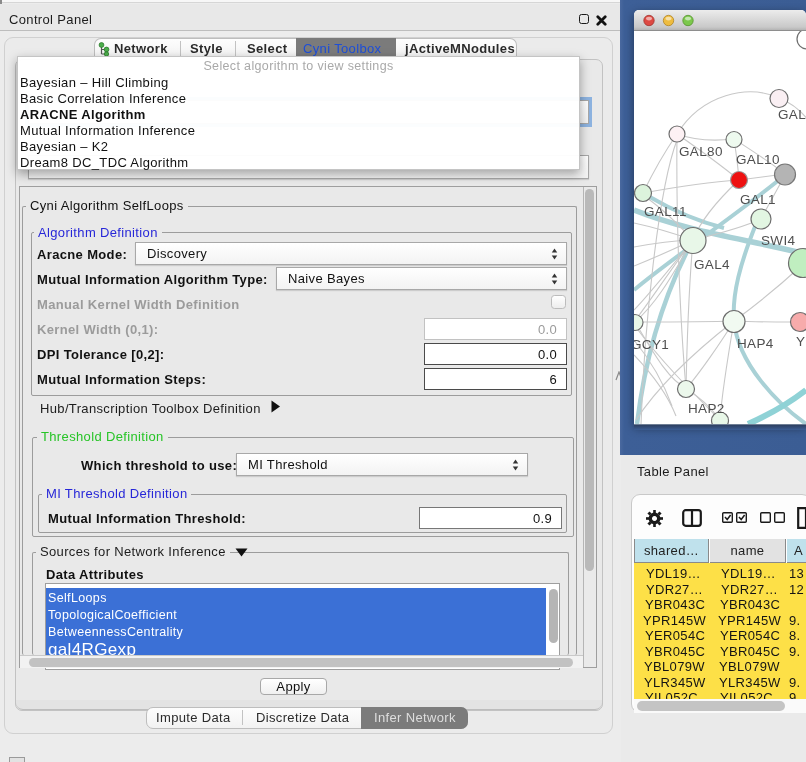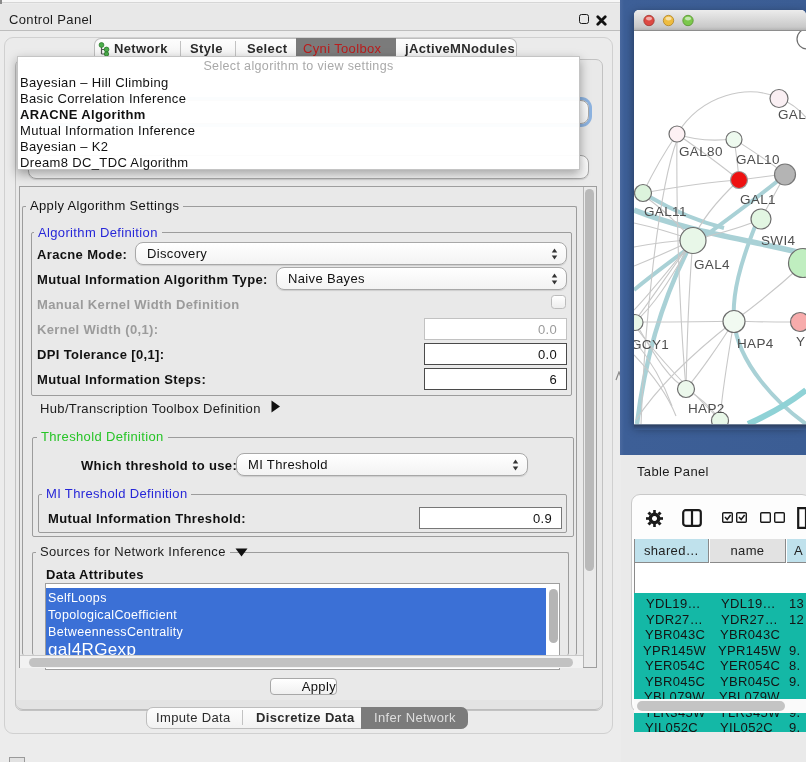--- a/index.html
+++ b/index.html
@@ -1,19 +1,19 @@
 <!DOCTYPE html>
 <html><head><meta charset="utf-8"><style>
 *{margin:0;padding:0;box-sizing:border-box}
 html,body{width:806px;height:762px}
 body{position:relative;font-family:"Liberation Sans",sans-serif;background:#ececec;overflow:hidden;font-size:13px;color:#111;letter-spacing:0.35px}
 .abs{position:absolute}
 .bold{font-weight:bold}
 .gray{color:#9b9b9b}
-.combo{position:absolute;background:linear-gradient(#ffffff,#f3f3f3);border:1px solid #a8a8a8;border-radius:8px;box-shadow:inset 0 1px 0 #fff, 0 1px 1px rgba(0,0,0,0.12)}
+.combo{position:absolute;background:linear-gradient(#ffffff,#f3f3f3);border:1px solid #a8a8a8;border-radius:0;box-shadow:inset 0 1px 0 #fff, 0 1px 1px rgba(0,0,0,0.12)}
 .combo .ctext{position:absolute;left:11px;top:0;bottom:0;display:flex;align-items:center}
 .stepper{position:absolute;right:8px;top:50%;transform:translateY(-50%);width:7px;height:12px}
 .field{position:absolute;background:#fff;text-align:left}
 .field span{position:absolute;right:9px;top:0;bottom:0;display:flex;align-items:center}
 .gbox{position:absolute;border:1px solid #9c9c9c;border-radius:2px}
 .gtitle{position:absolute;background:#e9e9e9;padding:0 4px;line-height:14px}
 </style></head><body>
 
 <div class="abs" style="left:0;top:0;width:806px;height:3px;background:#f7f7f7;border-bottom:1px solid #d6d6d6"></div>
 <div class="abs" style="left:0;top:0;width:2px;height:10px;background:#8a8a8a"></div>
@@ -34,36 +34,36 @@
  <circle cx="3.5" cy="3" r="2.4" fill="#4cae4c" stroke="#2a7a2a" stroke-width="0.8"></circle>
  <circle cx="8.5" cy="7.5" r="2.4" fill="#4cae4c" stroke="#2a7a2a" stroke-width="0.8"></circle>
  <circle cx="8.5" cy="12" r="2.2" fill="#4cae4c" stroke="#2a7a2a" stroke-width="0.8"></circle>
 </svg>
 <div class="abs bold" style="left:114px;top:41px;height:16px;line-height:16px;color:#2b2b2b">Network</div>
 <div class="abs" style="left:180px;top:41px;width:1px;height:15px;background:#c2c2c2"></div>
 <div class="abs bold" style="left:190px;top:41px;height:16px;line-height:16px;color:#2b2b2b">Style</div>
 <div class="abs" style="left:235px;top:41px;width:1px;height:15px;background:#c2c2c2"></div>
 <div class="abs bold" style="left:247px;top:41px;height:16px;line-height:16px;color:#2b2b2b">Select</div>
 <div class="abs" style="left:296px;top:38px;width:100px;height:22px;background:#7b7b7b"></div>
-<div class="abs" style="left:303px;top:41px;height:16px;line-height:16px;color:#b91c1c">Cyni Toolbox</div>
+<div class="abs" style="left:303px;top:41px;height:16px;line-height:16px;color:#1d4ed8">Cyni Toolbox</div>
 <div class="abs bold" style="left:405px;top:41px;height:16px;line-height:16px;color:#2b2b2b">jActiveMNodules</div>
 
 <div class="combo" style="left:28px;top:100px;width:561px;height:24px;box-shadow:0 0 0 3px rgba(110,160,220,0.75)"></div>
 <div class="combo" style="left:28px;top:155px;width:561px;height:24px"></div>
 
 <div class="abs" style="left:19px;top:186px;width:578px;height:482px;background:#e9e9e9;border:1px solid #9e9e9e"></div>
 
 <div class="abs" style="left:583px;top:187px;width:13px;height:480px;background:#eaeaea;border-left:1px solid #b5b5b5"></div>
 <div class="abs" style="left:585px;top:189px;width:9px;height:382px;background:#b9b9b9;border-radius:5px"></div>
 
 <div class="abs" style="left:20px;top:655px;width:563px;height:13px;background:#f2f2f2;border-top:1px solid #c9c9c9;z-index:5"></div>
 <div class="abs" style="left:29px;top:658px;width:544px;height:9px;background:#c2c2c2;border-radius:5px;z-index:6"></div>
 
 <div class="gbox" style="left:22px;top:206px;width:555px;height:449px;border-bottom:none"></div>
-<div class="gtitle" style="left:26px;top:199px;color:#111">Apply Algorithm Settings</div>
+<div class="gtitle" style="left:26px;top:199px;color:#111">Cyni Algorithm SelfLoops</div>
 
 <div class="gbox" style="left:31px;top:232px;width:541px;height:164px"></div>
 <div class="gtitle" style="left:34px;top:226px;color:#2727d8">Algorithm Definition</div>
 
 <div class="abs bold" style="left:37px;top:247px;height:15px;line-height:15px">Aracne Mode:</div>
 <div class="combo" style="left:135px;top:242px;width:432px;height:23px">
     <span class="ctext">Discovery</span>
  <svg class="stepper" viewBox="0 0 9 14">
       <path d="M4.5 0 L8 5 H1 Z" fill="#333"></path>
       <path d="M4.5 14 L8 9 H1 Z" fill="#333"></path>
@@ -80,21 +80,21 @@
   </div>
 
 <div class="abs bold gray" style="left:37px;top:297px;height:15px;line-height:15px">Manual Kernel Width Definition</div>
 <div class="abs" style="left:551px;top:295px;width:15px;height:14px;background:linear-gradient(#ffffff,#ededed);border:1px solid #bcbcbc;border-radius:3.5px"></div>
 
 <div class="abs bold gray" style="left:37px;top:322px;height:15px;line-height:15px">Kernel Width (0,1):</div>
 <div class="field" style="left:424px;top:318px;width:143px;height:22px;border:1px solid #c2c2c2">
     <span class="gray">0.0</span>
   </div>
 
-<div class="abs bold" style="left:37px;top:347px;height:15px;line-height:15px">DPI Tolerance [0,1]:</div>
+<div class="abs bold" style="left:37px;top:347px;height:15px;line-height:15px">DPI Tolerance [0,2]:</div>
 <div class="field" style="left:424px;top:343px;width:143px;height:22px;border:1px solid #4a4a4a">
     <span>0.0</span>
   </div>
 
 <div class="abs bold" style="left:37px;top:372px;height:15px;line-height:15px">Mutual Information Steps:</div>
 <div class="field" style="left:424px;top:368px;width:143px;height:22px;border:1px solid #4a4a4a">
     <span>6</span>
   </div>
 
 <div class="abs" style="left:40px;top:401px;height:15px;line-height:15px;color:#1c1c1c">Hub/Transcription Toolbox Definition</div>
@@ -129,26 +129,26 @@
 <div class="abs bold" style="left:46px;top:567px;height:16px;line-height:16px">Data Attributes</div>
 
 <div class="abs" style="left:45px;top:583px;width:515px;height:87px;background:#fff;border:1px solid #9e9e9e"></div>
 <div class="abs" style="left:46px;top:588px;width:500px;height:68px;background:#3b70d6"></div>
 <div class="abs" style="left:48px;top:591px;height:15px;line-height:15px;color:#fff;font-size:12.5px">SelfLoops</div>
 <div class="abs" style="left:48px;top:608px;height:15px;line-height:15px;color:#fff;font-size:12.5px">TopologicalCoefficient</div>
 <div class="abs" style="left:48px;top:625px;height:15px;line-height:15px;color:#fff;font-size:12.5px">BetweennessCentrality</div>
 <div class="abs" style="left:48px;top:642px;height:15px;line-height:15px;color:#fff;font-size:17px">gal4RGexp</div>
 <div class="abs" style="left:549px;top:589px;width:9px;height:54px;background:#b5b5b5;border-radius:5px"></div>
 
-<div class="abs" style="left:270px;top:678px;width:67px;height:17px;background:linear-gradient(#ffffff,#f0f0f0);border:1px solid #a8a8a8;border-radius:4px;text-align:right;line-height:15px;color:#111">Apply</div>
+<div class="abs" style="left:260px;top:678px;width:67px;height:17px;background:linear-gradient(#ffffff,#f0f0f0);border:1px solid #a8a8a8;border-radius:4px;text-align:center;line-height:15px;color:#111">Apply</div>
 
 <div class="abs" style="left:146px;top:707px;width:322px;height:22px;background:linear-gradient(#fdfdfd,#f2f2f2);border:1px solid #bdbdbd;border-radius:7px"></div>
 <div class="abs" style="left:156px;top:710px;height:16px;line-height:16px;color:#2b2b2b;font-weight:normal">Impute Data</div>
 <div class="abs" style="left:242px;top:710px;width:1px;height:15px;background:#c2c2c2"></div>
-<div class="abs" style="left:256px;top:710px;height:16px;line-height:16px;color:#2b2b2b;font-weight:bold">Discretize Data</div>
+<div class="abs" style="left:256px;top:710px;height:16px;line-height:16px;color:#2b2b2b;font-weight:normal">Discretize Data</div>
 <div class="abs" style="left:361px;top:707px;width:107px;height:22px;background:#7b7b7b;border-radius:0 7px 7px 0"></div>
 <div class="abs" style="left:374px;top:710px;height:16px;line-height:16px;color:#dedede">Infer Network</div>
 
 <div class="abs" style="left:9px;top:757px;width:16px;height:10px;background:#e2e2e2;border:1px solid #9a9a9a"></div>
 
 <div class="abs" style="left:17px;top:56px;width:563px;height:114px;background:rgba(255,255,255,0.97);border:1px solid #c4c4c4;box-shadow:0 4px 10px rgba(0,0,0,0.35)"></div>
 <div class="abs" style="left:17px;top:59px;width:563px;height:14px;line-height:14px;text-align:center;color:#a9a9a9;font-size:12.5px">Select algorithm to view settings</div>
 <div class="abs" style="left:20px;top:75px;height:15px;line-height:15px">Bayesian – Hill Climbing</div>
 <div class="abs" style="left:20px;top:91px;height:15px;line-height:15px">Basic Correlation Inference</div>
 <div class="abs bold" style="left:20px;top:107px;height:15px;line-height:15px">ARACNE Algorithm</div>
@@ -286,21 +286,21 @@
 </svg>
 <svg class="abs" style="left:797px;top:507px" width="9" height="22" viewBox="0 0 9 22">
  <path d="M1.2 1.2 H9 V20.8 H1.2 Z" fill="none" stroke="#1a1a1a" stroke-width="2.2"></path>
 </svg>
 
 <div class="abs" style="left:634px;top:539px;width:172px;height:163px;background:#fff;border-left:1px solid #8a8a8a"></div>
 <div class="abs" style="left:635px;top:539px;width:74px;height:24px;background:#bfe1ec;border-right:1px solid #8a8a8a;border-bottom:1px solid #8a8a8a;text-align:center;line-height:24px;color:#222">shared…</div>
 <div class="abs" style="left:710px;top:539px;width:76px;height:24px;background:#e2e2e2;border-right:1px solid #8a8a8a;border-bottom:1px solid #8a8a8a;text-align:center;line-height:24px;color:#222">name</div>
 <div class="abs" style="left:787px;top:539px;width:19px;height:24px;background:#bfe1ec;border-bottom:1px solid #8a8a8a;line-height:24px;color:#222;padding-left:7px">A</div>
 
-<div class="abs" style="left:634px;top:593px;width:172px;height:139px;overflow:hidden;background:#14b8a6">
+<div class="abs" style="left:634px;top:563px;width:172px;height:139px;overflow:hidden;background:#fde047">
  <div style="position:relative;font-size:13px;color:#141414">
   <div style="position:absolute;left:12px;top:3px">YDL19…</div>
       <div style="position:absolute;left:87px;top:3px">YDL19…</div>
       <div style="position:absolute;left:155px;top:3px">13</div>
   <div style="position:absolute;left:12px;top:18.5px">YDR27…</div>
       <div style="position:absolute;left:87px;top:18.5px">YDR27…</div>
       <div style="position:absolute;left:155px;top:18.5px">12</div>
   <div style="position:absolute;left:11px;top:34px">YBR043C</div>
       <div style="position:absolute;left:86px;top:34px">YBR043C</div>
   <div style="position:absolute;left:9px;top:49.5px">YPR145W</div>

